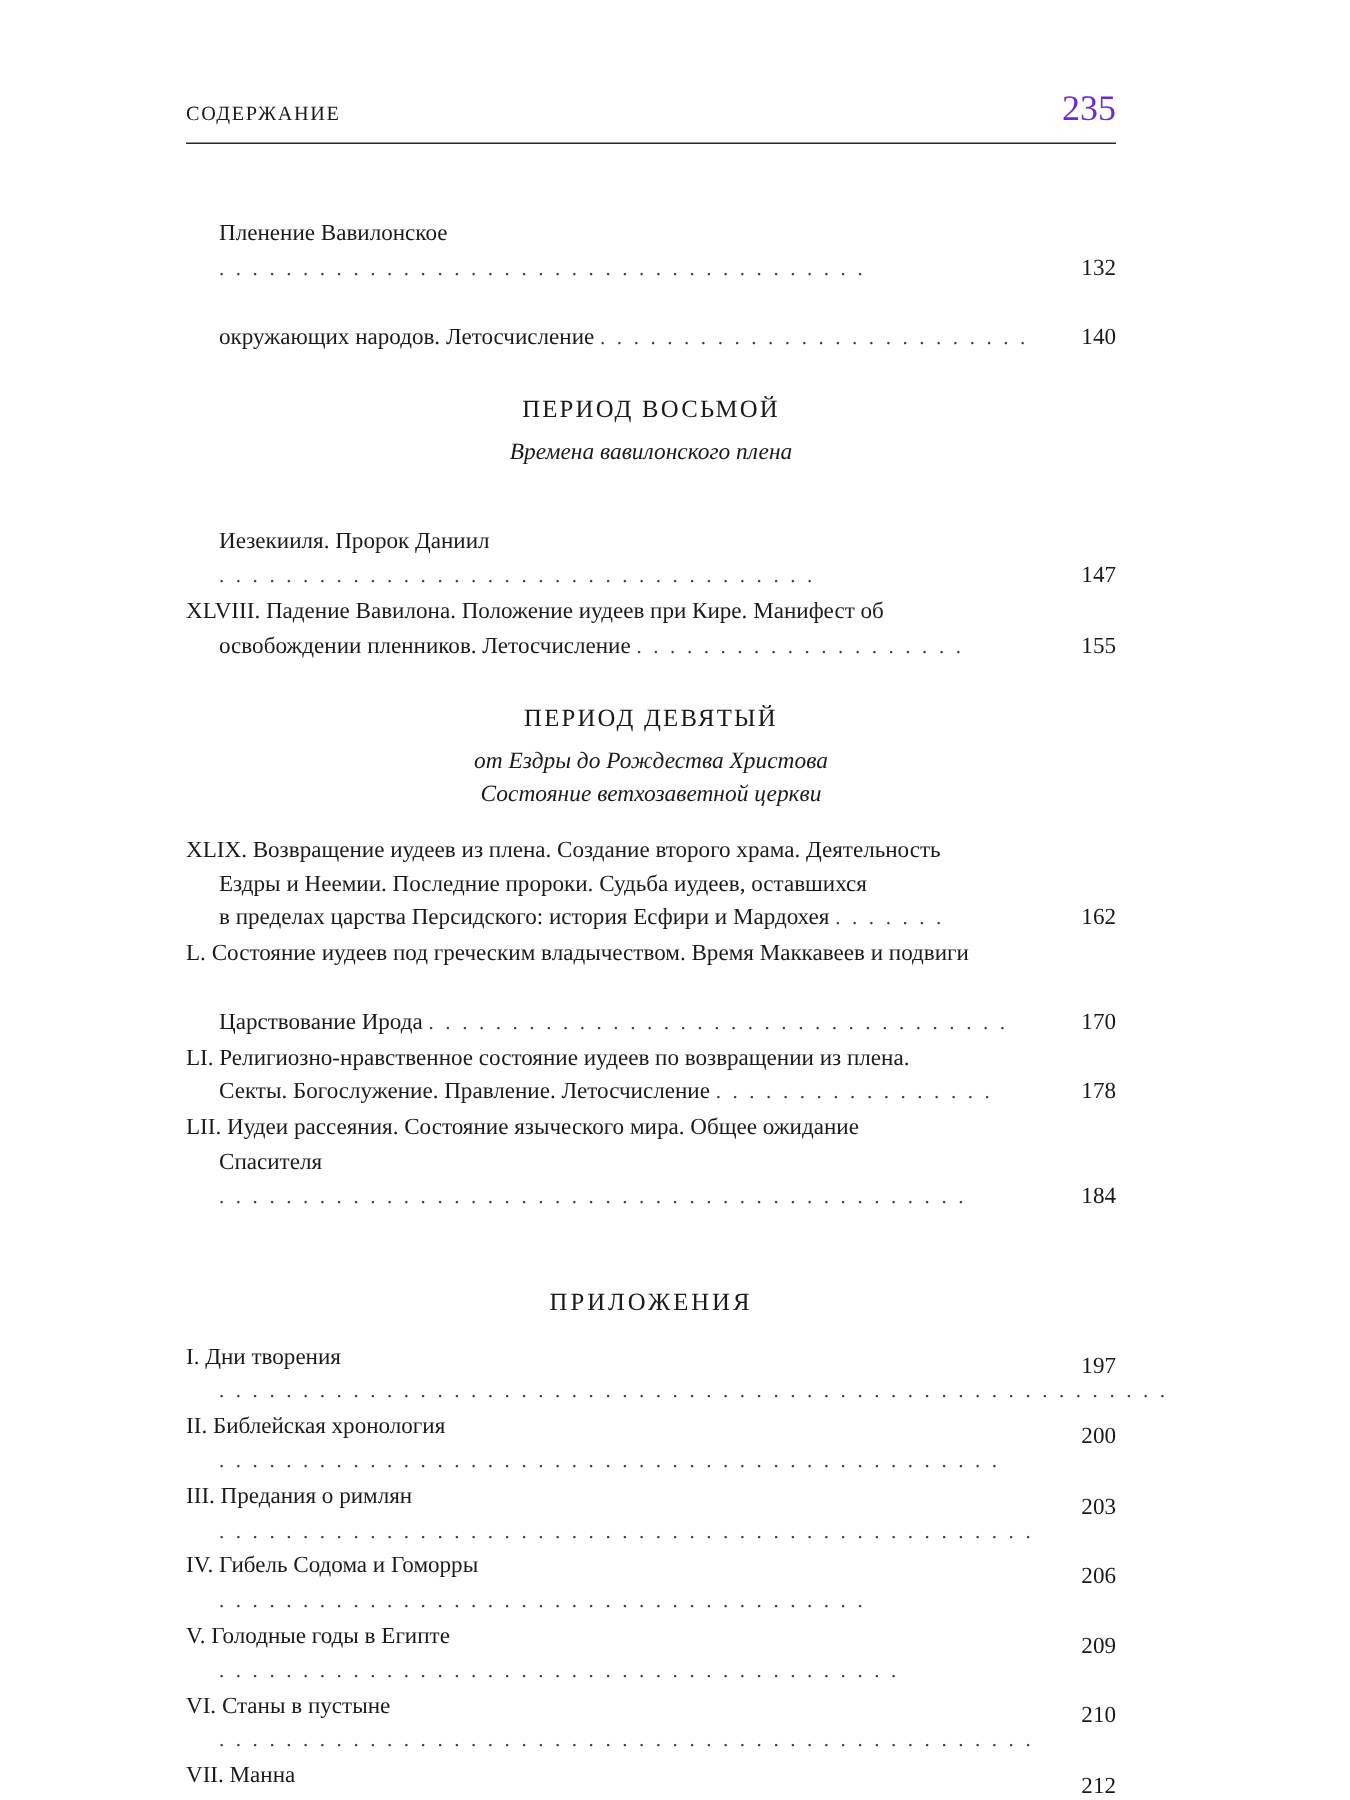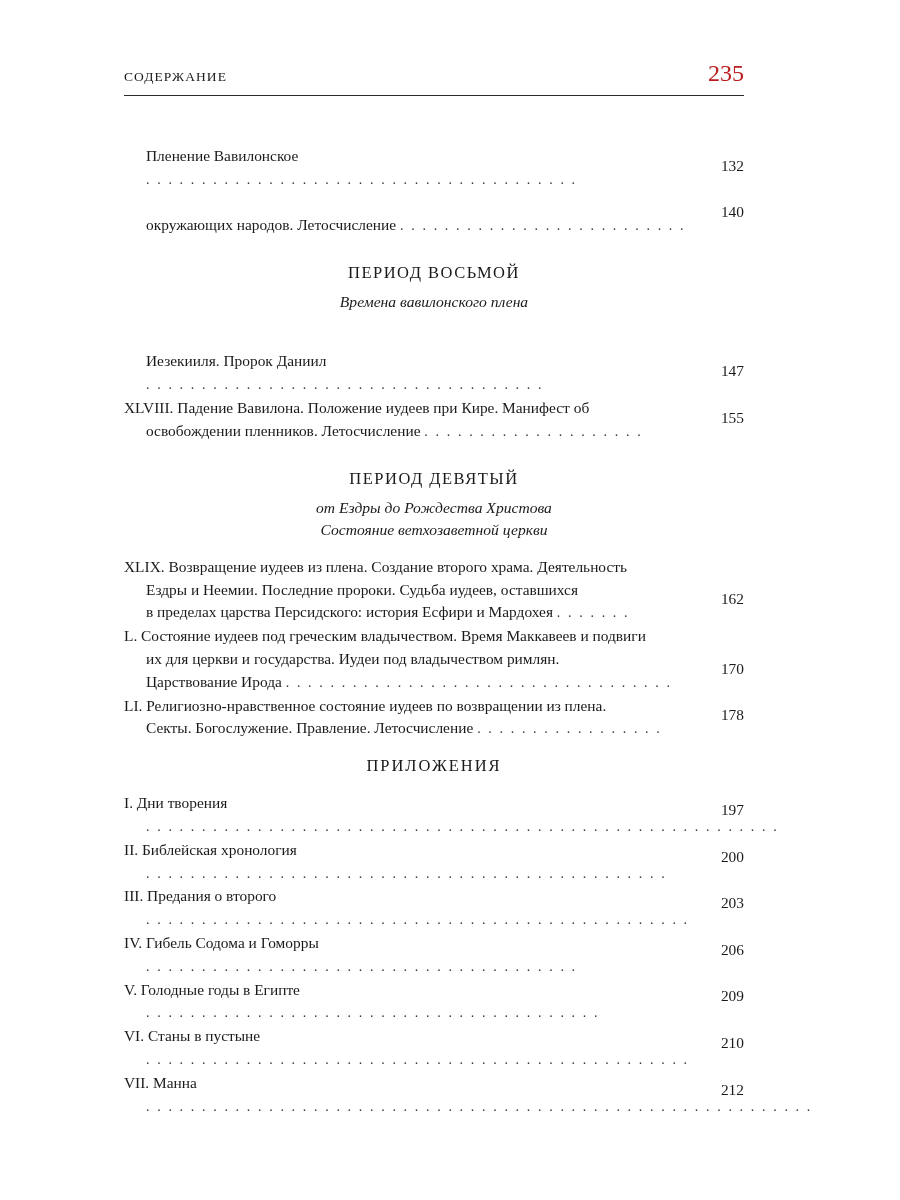--- a/index.html
+++ b/index.html
@@ -36,21 +36,21 @@
     border-bottom: 1px solid #2b2b2b;
   }
   .running-head .rh-title {
     font-size: 13.5px;
     letter-spacing: 0.08em;
     text-transform: uppercase;
     color: #1a1a1a;
   }
   .running-head .rh-page {
     font-size: 24px;
-    color: #b91c1c;
+    color: #6d28d9;
   }
   
   .toc {
     margin-top: 26px;
   }
   .toc-entry {
     position: relative;
     font-size: 15.4px;
     line-height: 1.48;
     margin-bottom: 1px;
@@ -76,42 +76,42 @@
   .pg {
     position: absolute;
     right: 0;
     bottom: 16px;
     width: 42px;
     text-align: right;
     font-size: 15.4px;
   }
   
   .toc-entry.multi .pg {
-    bottom: 13px;
+    bottom: 0;
   }
   
   .section {
     text-align: center;
     margin-top: 26px;
     margin-bottom: 14px;
   }
   .section .sec-title {
     font-size: 16.5px;
     letter-spacing: 0.09em;
     text-transform: uppercase;
     margin-bottom: 8px;
   }
   .section .sec-sub {
     font-style: italic;
     font-size: 15.6px;
     line-height: 1.45;
     text-align: center;
   }
   .section.apps {
-    margin-top: 16px;
+    margin-top: 48px;
     margin-bottom: 16px;
   }
   .section.apps .sec-title {
     letter-spacing: 0.12em;
   }
 </style>
 </head>
 <body>
 
 <div class="page">
@@ -182,36 +182,44 @@
             <span>Ездры и Неемии. Последние пророки. Судьба иудеев, оставшихся</span><br>
             <span>в пределах царства Персидского: история Есфири и Мардохея</span>
             <span class="dots">. . . . . . .</span>
           </span>
           <span class="pg">162</span>
         </div>
 
         <div class="toc-entry multi">
           <span class="lines">
             <span class="first">L. Состояние иудеев под греческим владычеством. Время Маккавеев и подвиги</span><br>
-            <span>их для церкви и государства. Иудеи под владычеством римлян.</span><br>
+            <br>
             <span>Царствование Ирода</span>
             <span class="dots">. . . . . . . . . . . . . . . . . . . . . . . . . . . . . . . . . . .</span>
           </span>
           <span class="pg">170</span>
         </div>
 
         <div class="toc-entry multi">
           <span class="lines">
             <span class="first">LI. Религиозно-нравственное состояние иудеев по возвращении из плена.</span><br>
             <span>Секты. Богослужение. Правление. Летосчисление</span>
             <span class="dots">. . . . . . . . . . . . . . . . .</span>
           </span>
           <span class="pg">178</span>
         </div>
 
+        <div class="toc-entry multi">
+          <span class="lines">
+            <span class="first">LII. Иудеи рассеяния. Состояние языческого мира. Общее ожидание</span><br>
+            <span>Спасителя</span>
+            <span class="dots">. . . . . . . . . . . . . . . . . . . . . . . . . . . . . . . . . . . . . . . . . . . . .</span>
+          </span>
+          <span class="pg">184</span>
+        </div>
       </div>
 
       <div class="section apps">
         <div class="sec-title">ПРИЛОЖЕНИЯ</div>
       </div>
 
       <div>
         <div class="toc-entry">
           <span class="lines">
             <span class="first">I. Дни творения</span>
@@ -221,21 +229,21 @@
         </div>
         <div class="toc-entry">
           <span class="lines">
             <span class="first">II. Библейская хронология</span>
             <span class="dots">. . . . . . . . . . . . . . . . . . . . . . . . . . . . . . . . . . . . . . . . . . . . . . .</span>
           </span>
           <span class="pg">200</span>
         </div>
         <div class="toc-entry">
           <span class="lines">
-            <span class="first">III. Предания о второго</span>
+            <span class="first">III. Предания о римлян</span>
             <span class="dots">. . . . . . . . . . . . . . . . . . . . . . . . . . . . . . . . . . . . . . . . . . . . . . . . .</span>
           </span>
           <span class="pg">203</span>
         </div>
         <div class="toc-entry">
           <span class="lines">
             <span class="first">IV. Гибель Содома и Гоморры</span>
             <span class="dots">. . . . . . . . . . . . . . . . . . . . . . . . . . . . . . . . . . . . . . .</span>
           </span>
           <span class="pg">206</span>

